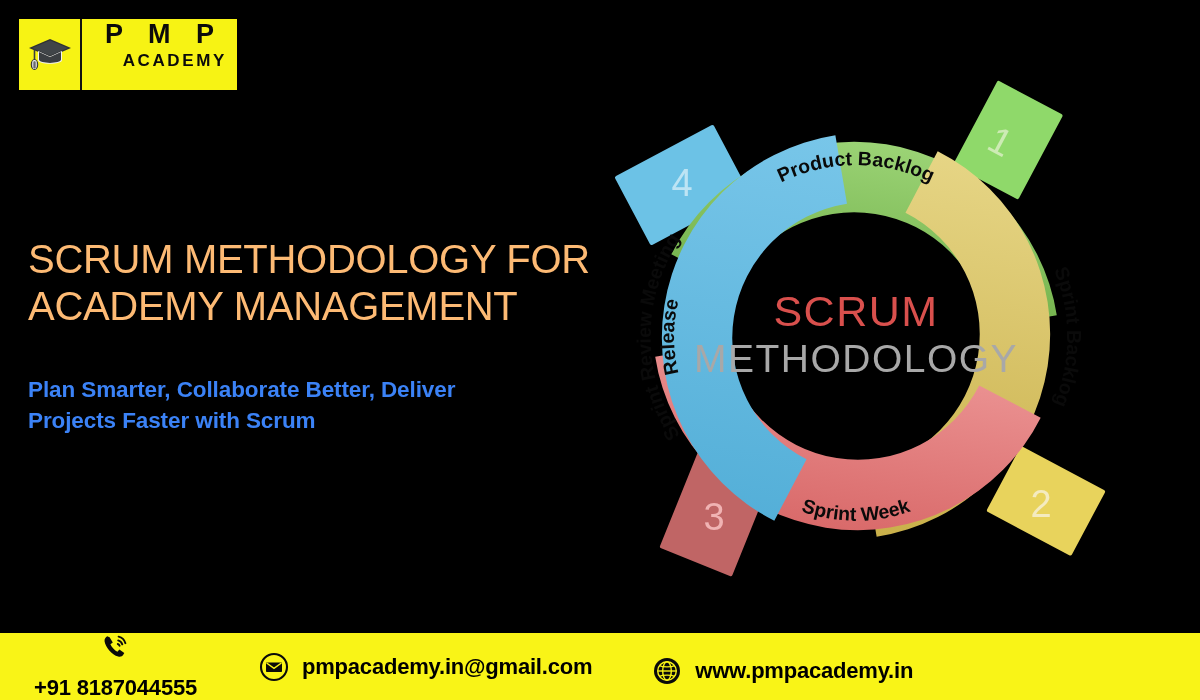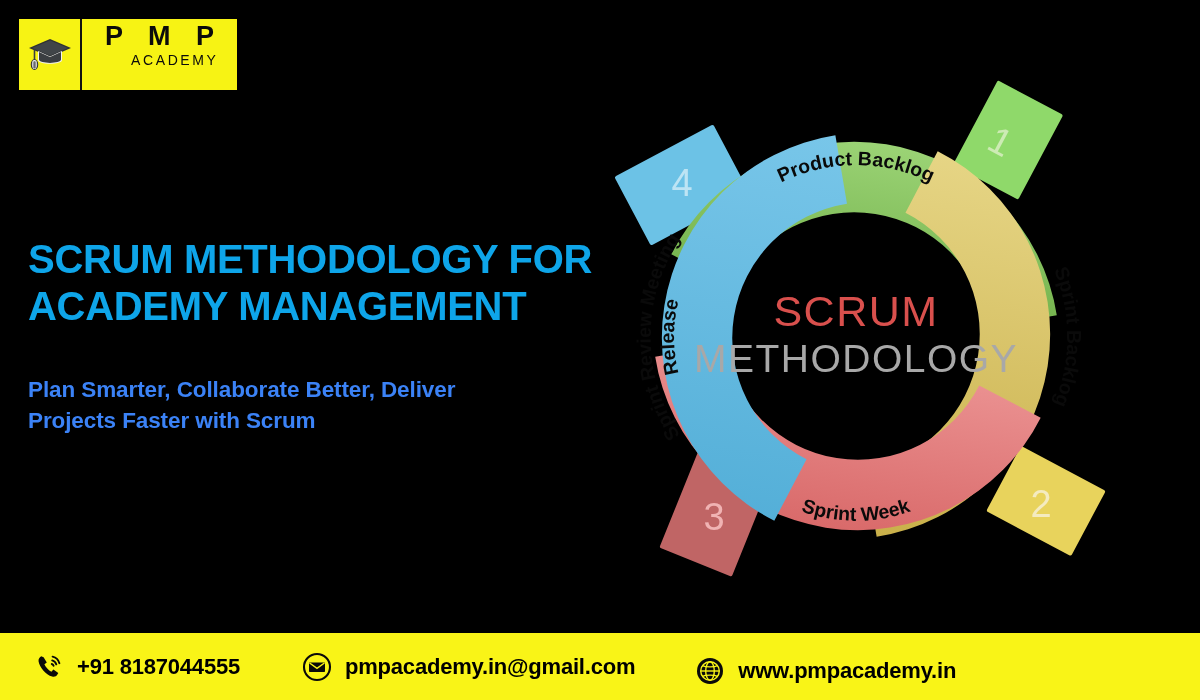--- a/index.html
+++ b/index.html
@@ -35,36 +35,36 @@
     flex: 1;
     display: flex; flex-direction: column;
     align-items: center; justify-content: center;
     padding-bottom: 18px;
   }
   .logo-pmp {
     font-size: 27px; font-weight: 700; color: #0b0b0b;
     letter-spacing: 9px; line-height: 1.05; text-indent: 9px;
   }
   .logo-academy {
-    font-size: 14px; font-weight: 400; color: #0b0b0b;
+    font-size: 17px; font-weight: 700; color: #0b0b0b;
     letter-spacing: 2.6px; line-height: 1.25; text-indent: 2.6px;
     margin-top: 2px;
     margin-left: 28px;
   }
 
   
   .copy {
     position: absolute;
     left: 28px; top: 236px;
     width: 570px;
   }
   .headline {
-    color: #0ea5e9;
+    color: #fdba74;
     font-size: 40px;
-    font-weight: 700;
+    font-weight: 400;
     line-height: 1.17;
     letter-spacing: -0.3px;
   }
   .subhead {
     margin-top: 44px;
     color: #3b82f6;
     font-size: 22.5px;
     font-weight: 700;
     line-height: 1.38;
     letter-spacing: -0.1px;
@@ -116,21 +116,21 @@
   .contact {
     display: flex;
     align-items: center;
     gap: 13px;
     color: #000000;
     font-size: 22px;
     font-weight: 700;
     letter-spacing: -0.2px;
     white-space: nowrap;
   }
-  .contact-phone { margin-left: 34px; }
+  .contact-phone { margin-left: 34px; flex-direction: column; }
   .contact-mail  { margin-left: 62px; }
   .contact-web   { margin-left: 60px; margin-top: 8px; }
   .contact svg { display: block; flex: none; }
 </style>
 </head>
 <body>
 
 <div class="canvas">
 
   <div class="logo">

